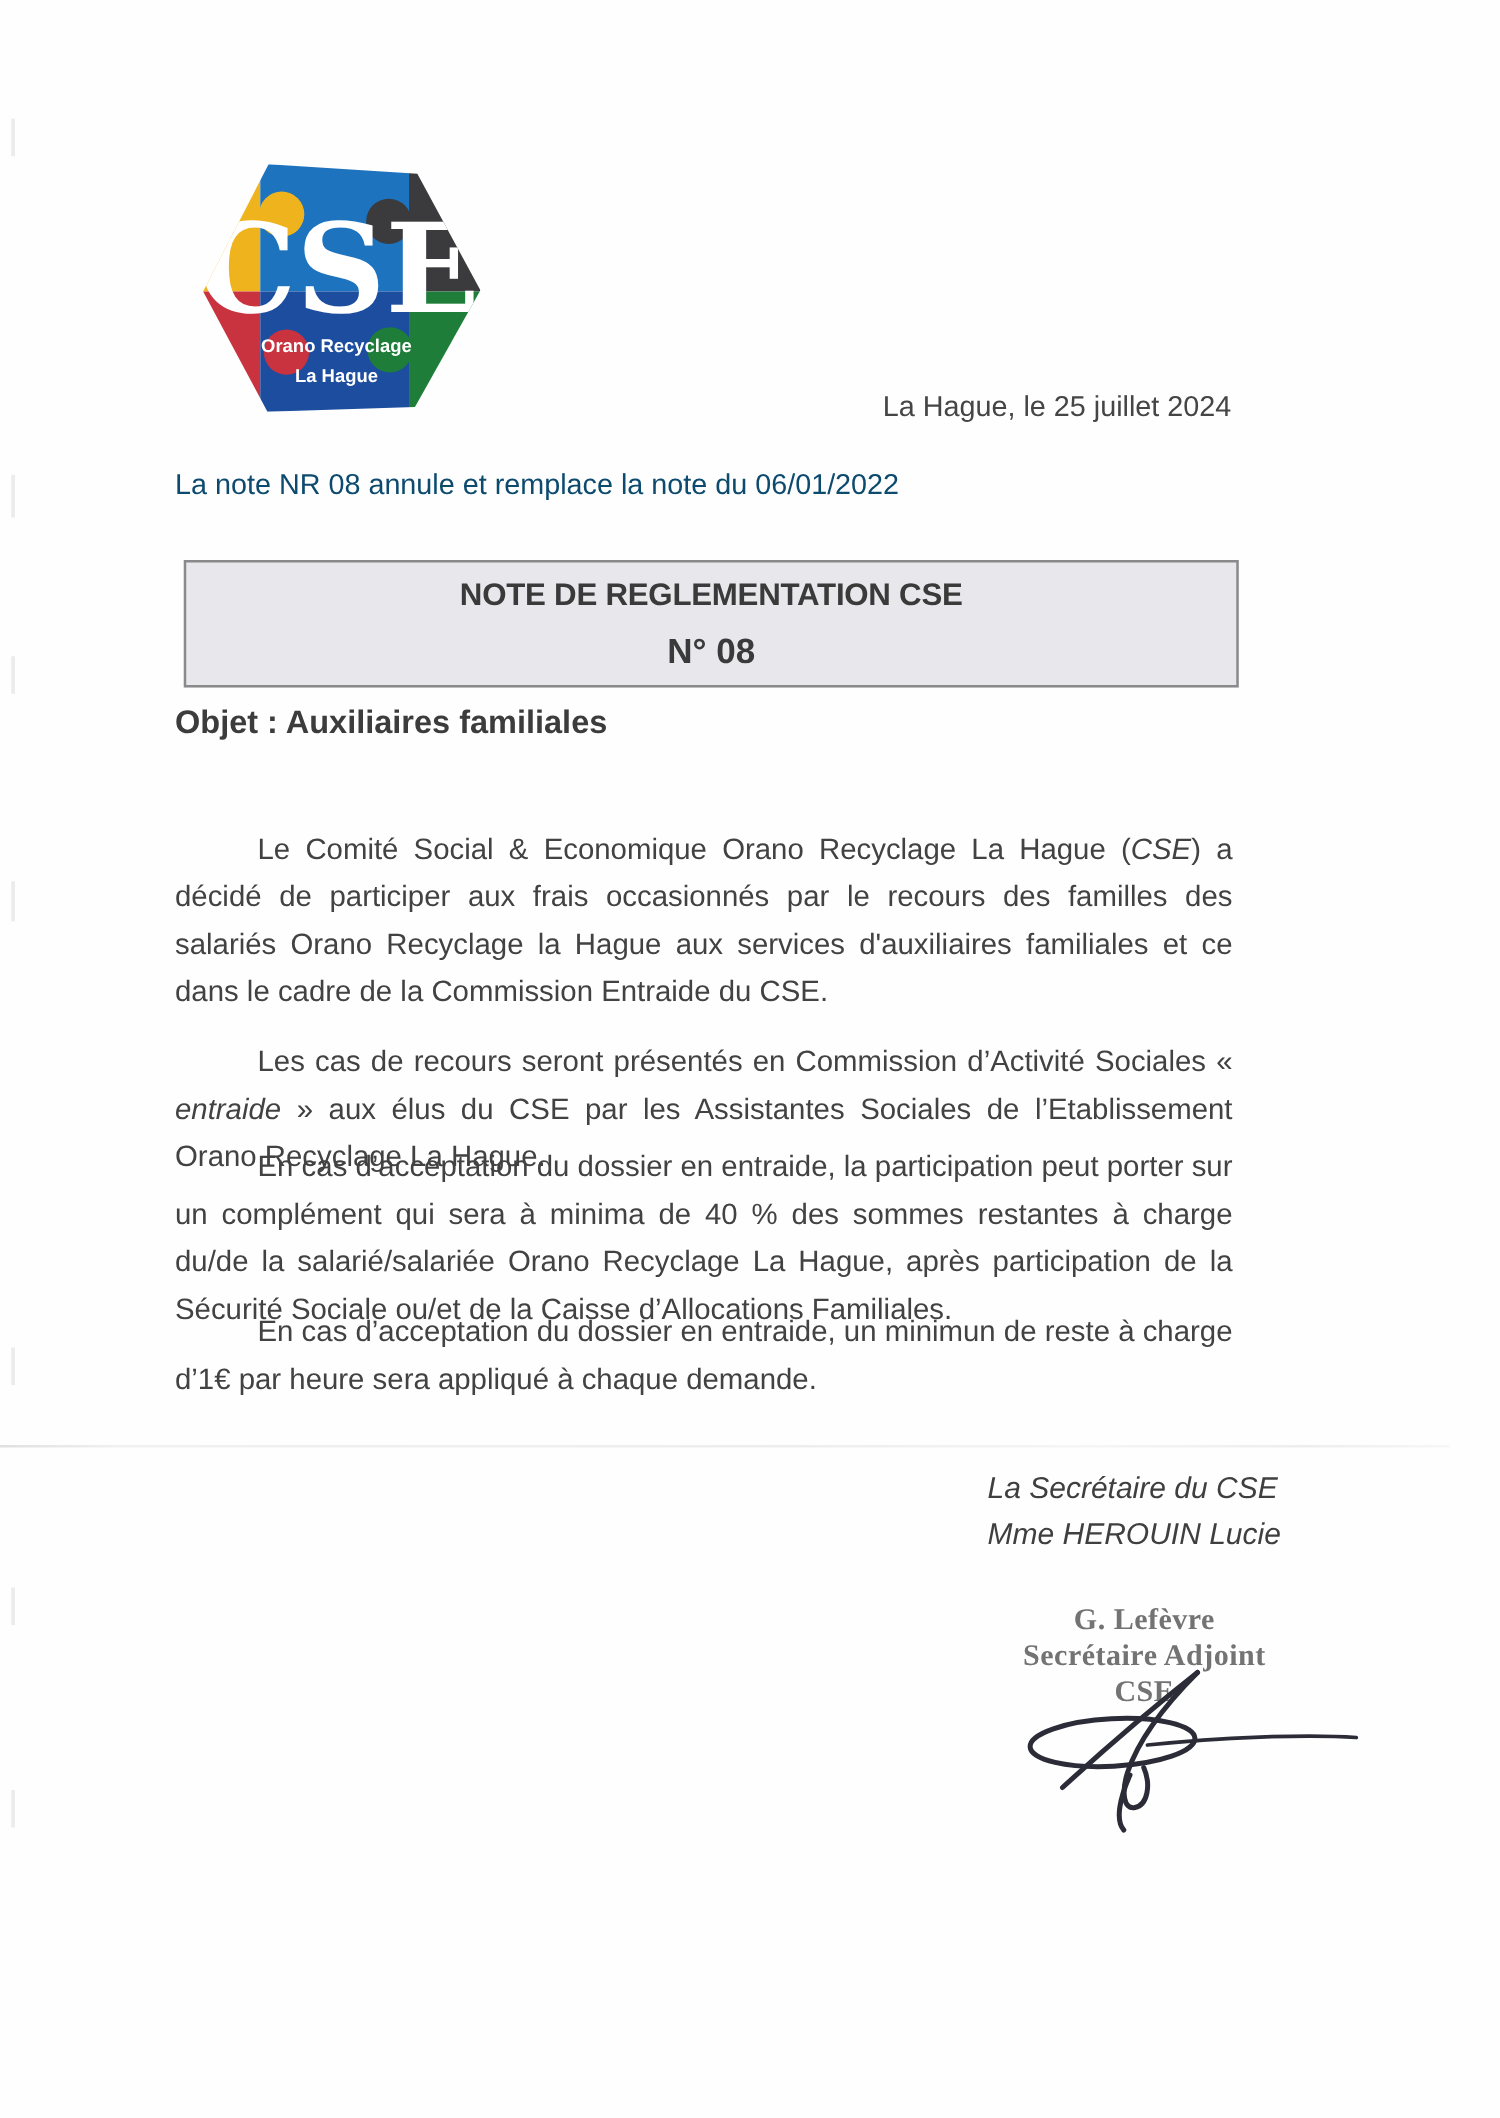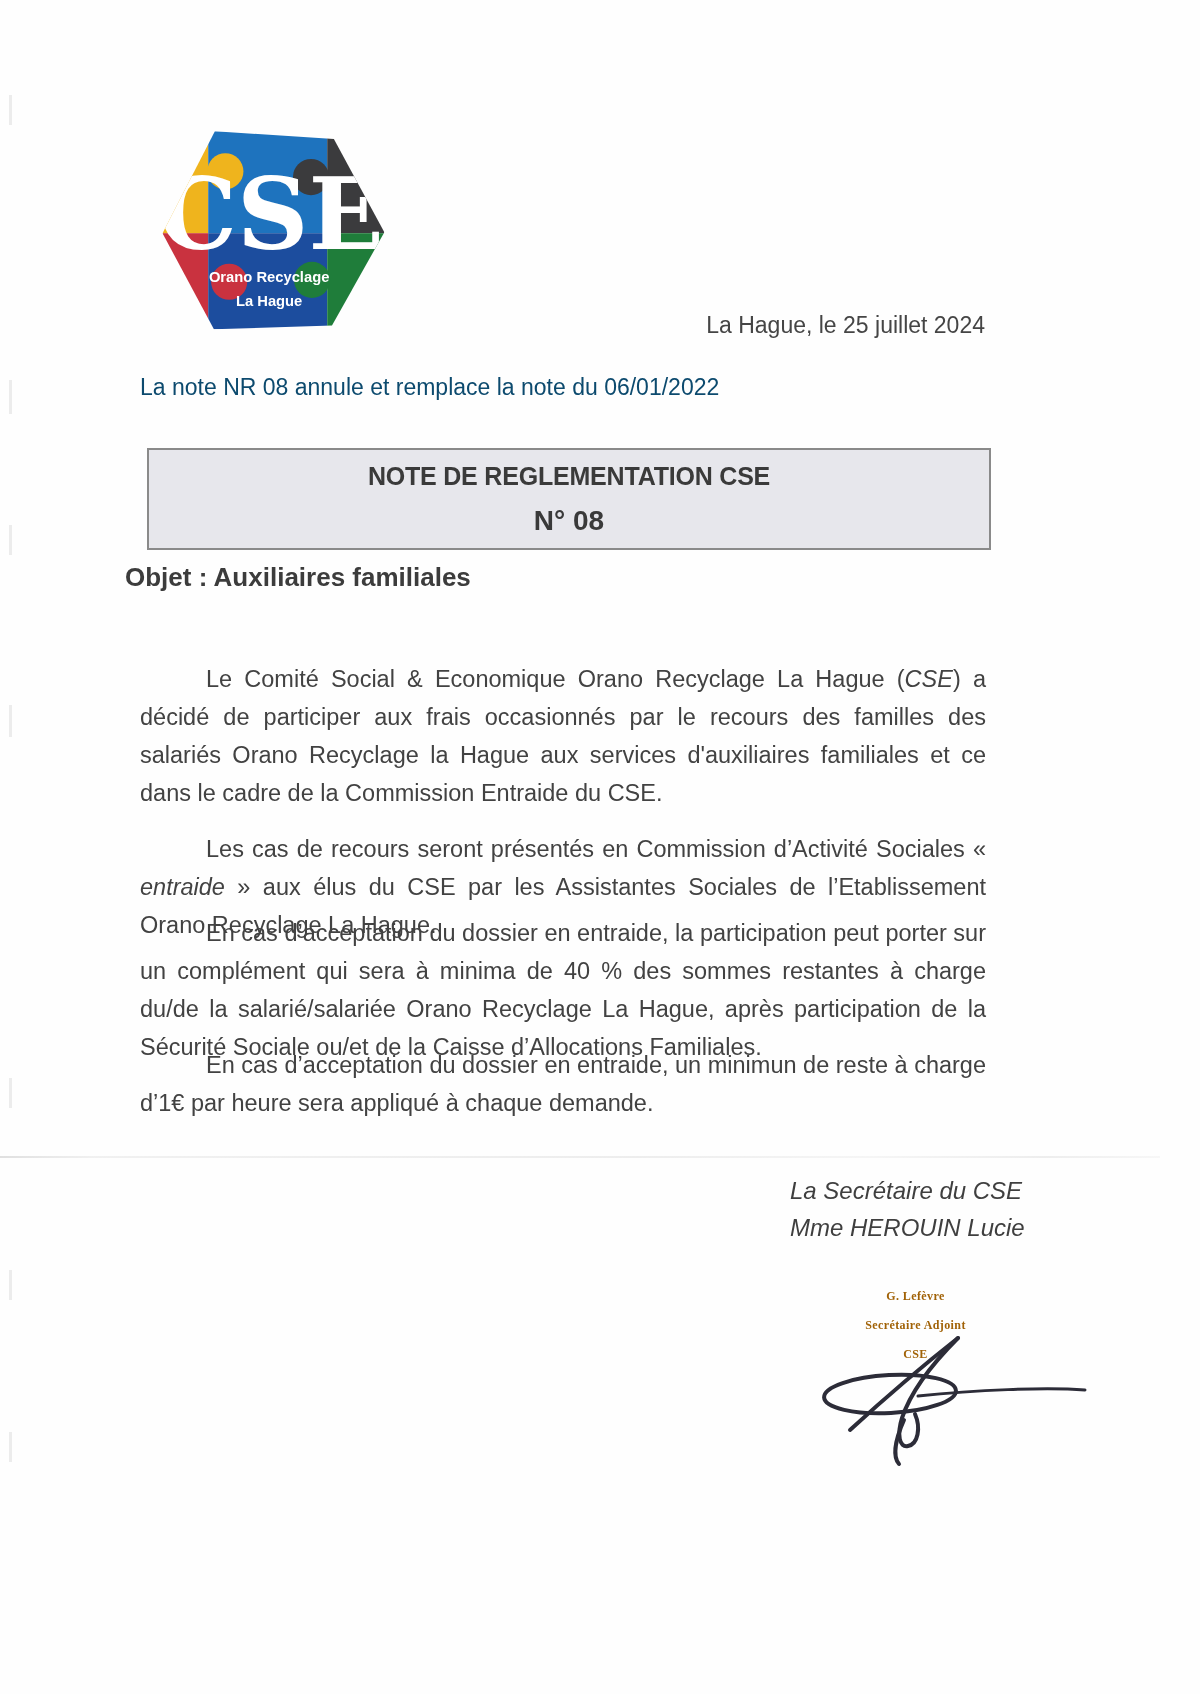--- a/index.html
+++ b/index.html
@@ -29,21 +29,21 @@
   }
   .title-box{
     position:absolute;left:147px;top:448px;width:840px;height:98px;
     background:#e7e7ec;border:2px solid #8a8a8a;
     display:flex;flex-direction:column;align-items:center;justify-content:center;
     gap:14px;
   }
   .title-box .line1{font-size:25px;font-weight:700;color:#3a3a3a;letter-spacing:-0.2px;}
   .title-box .line2{font-size:28px;font-weight:700;color:#3a3a3a;}
   .subject{
-    position:absolute;left:125px;top:562px;
+    position:absolute;left:140px;top:562px;
     font-size:26px;font-weight:700;color:#3c3c3c;
   }
   .para{
     position:absolute;left:140px;width:846px;
     font-size:23.5px;line-height:38px;color:#424242;
     text-align:justify;
   }
   .para.indent{text-indent:66px;}
   .p1{top:636px;}
   .p2{top:806px;}
@@ -51,22 +51,22 @@
   .p4{top:1022px;}
   .sig-block{
     position:absolute;left:790px;top:1172px;width:320px;
     font-size:24px;line-height:37px;color:#3f3f3f;font-style:italic;
   }
   .stamp{
     position:absolute;left:808px;top:1282px;width:215px;
     text-align:center;
     font-family:"Liberation Serif", serif;
     font-weight:700;
-    color:#a16207;
-    font-size:12px;line-height:29px;
+    color:#737373;
+    font-size:24px;line-height:29px;
     letter-spacing:0.4px;
   }
   .signature-svg{position:absolute;left:800px;top:1332px;}
   .ital{font-style:italic;}
 </style>
 </head>
 <body>
 
 <div class="page">
 

